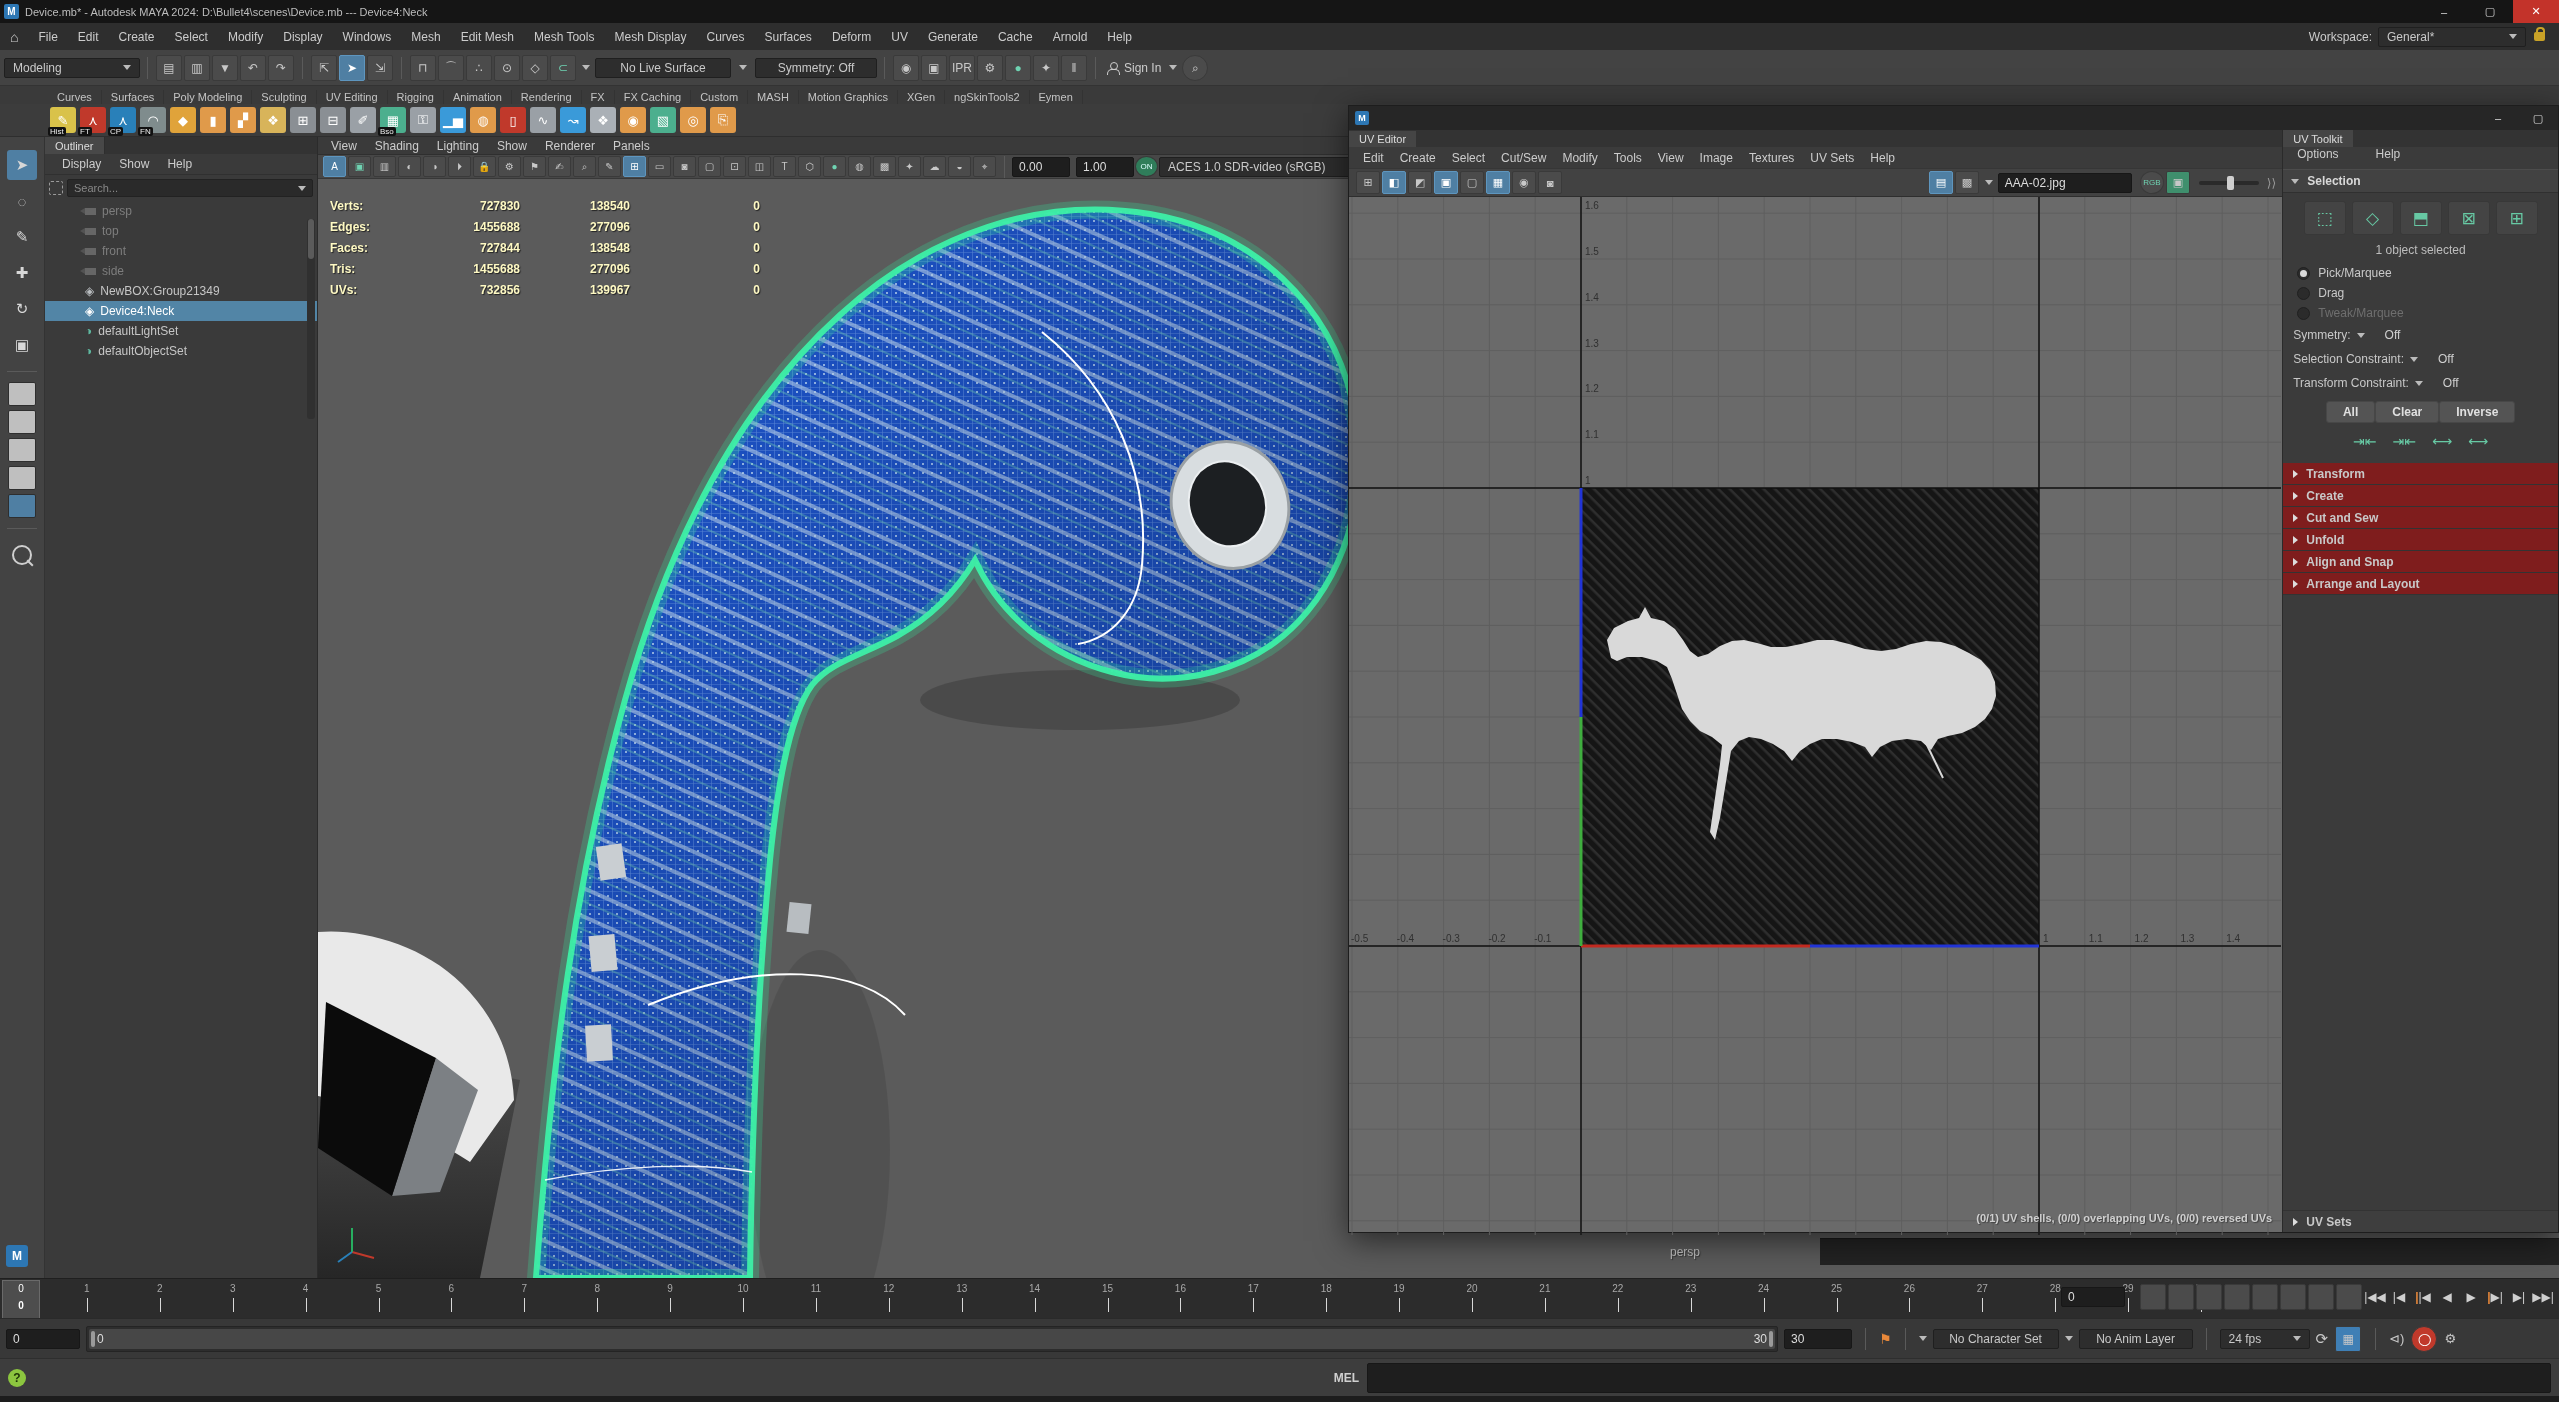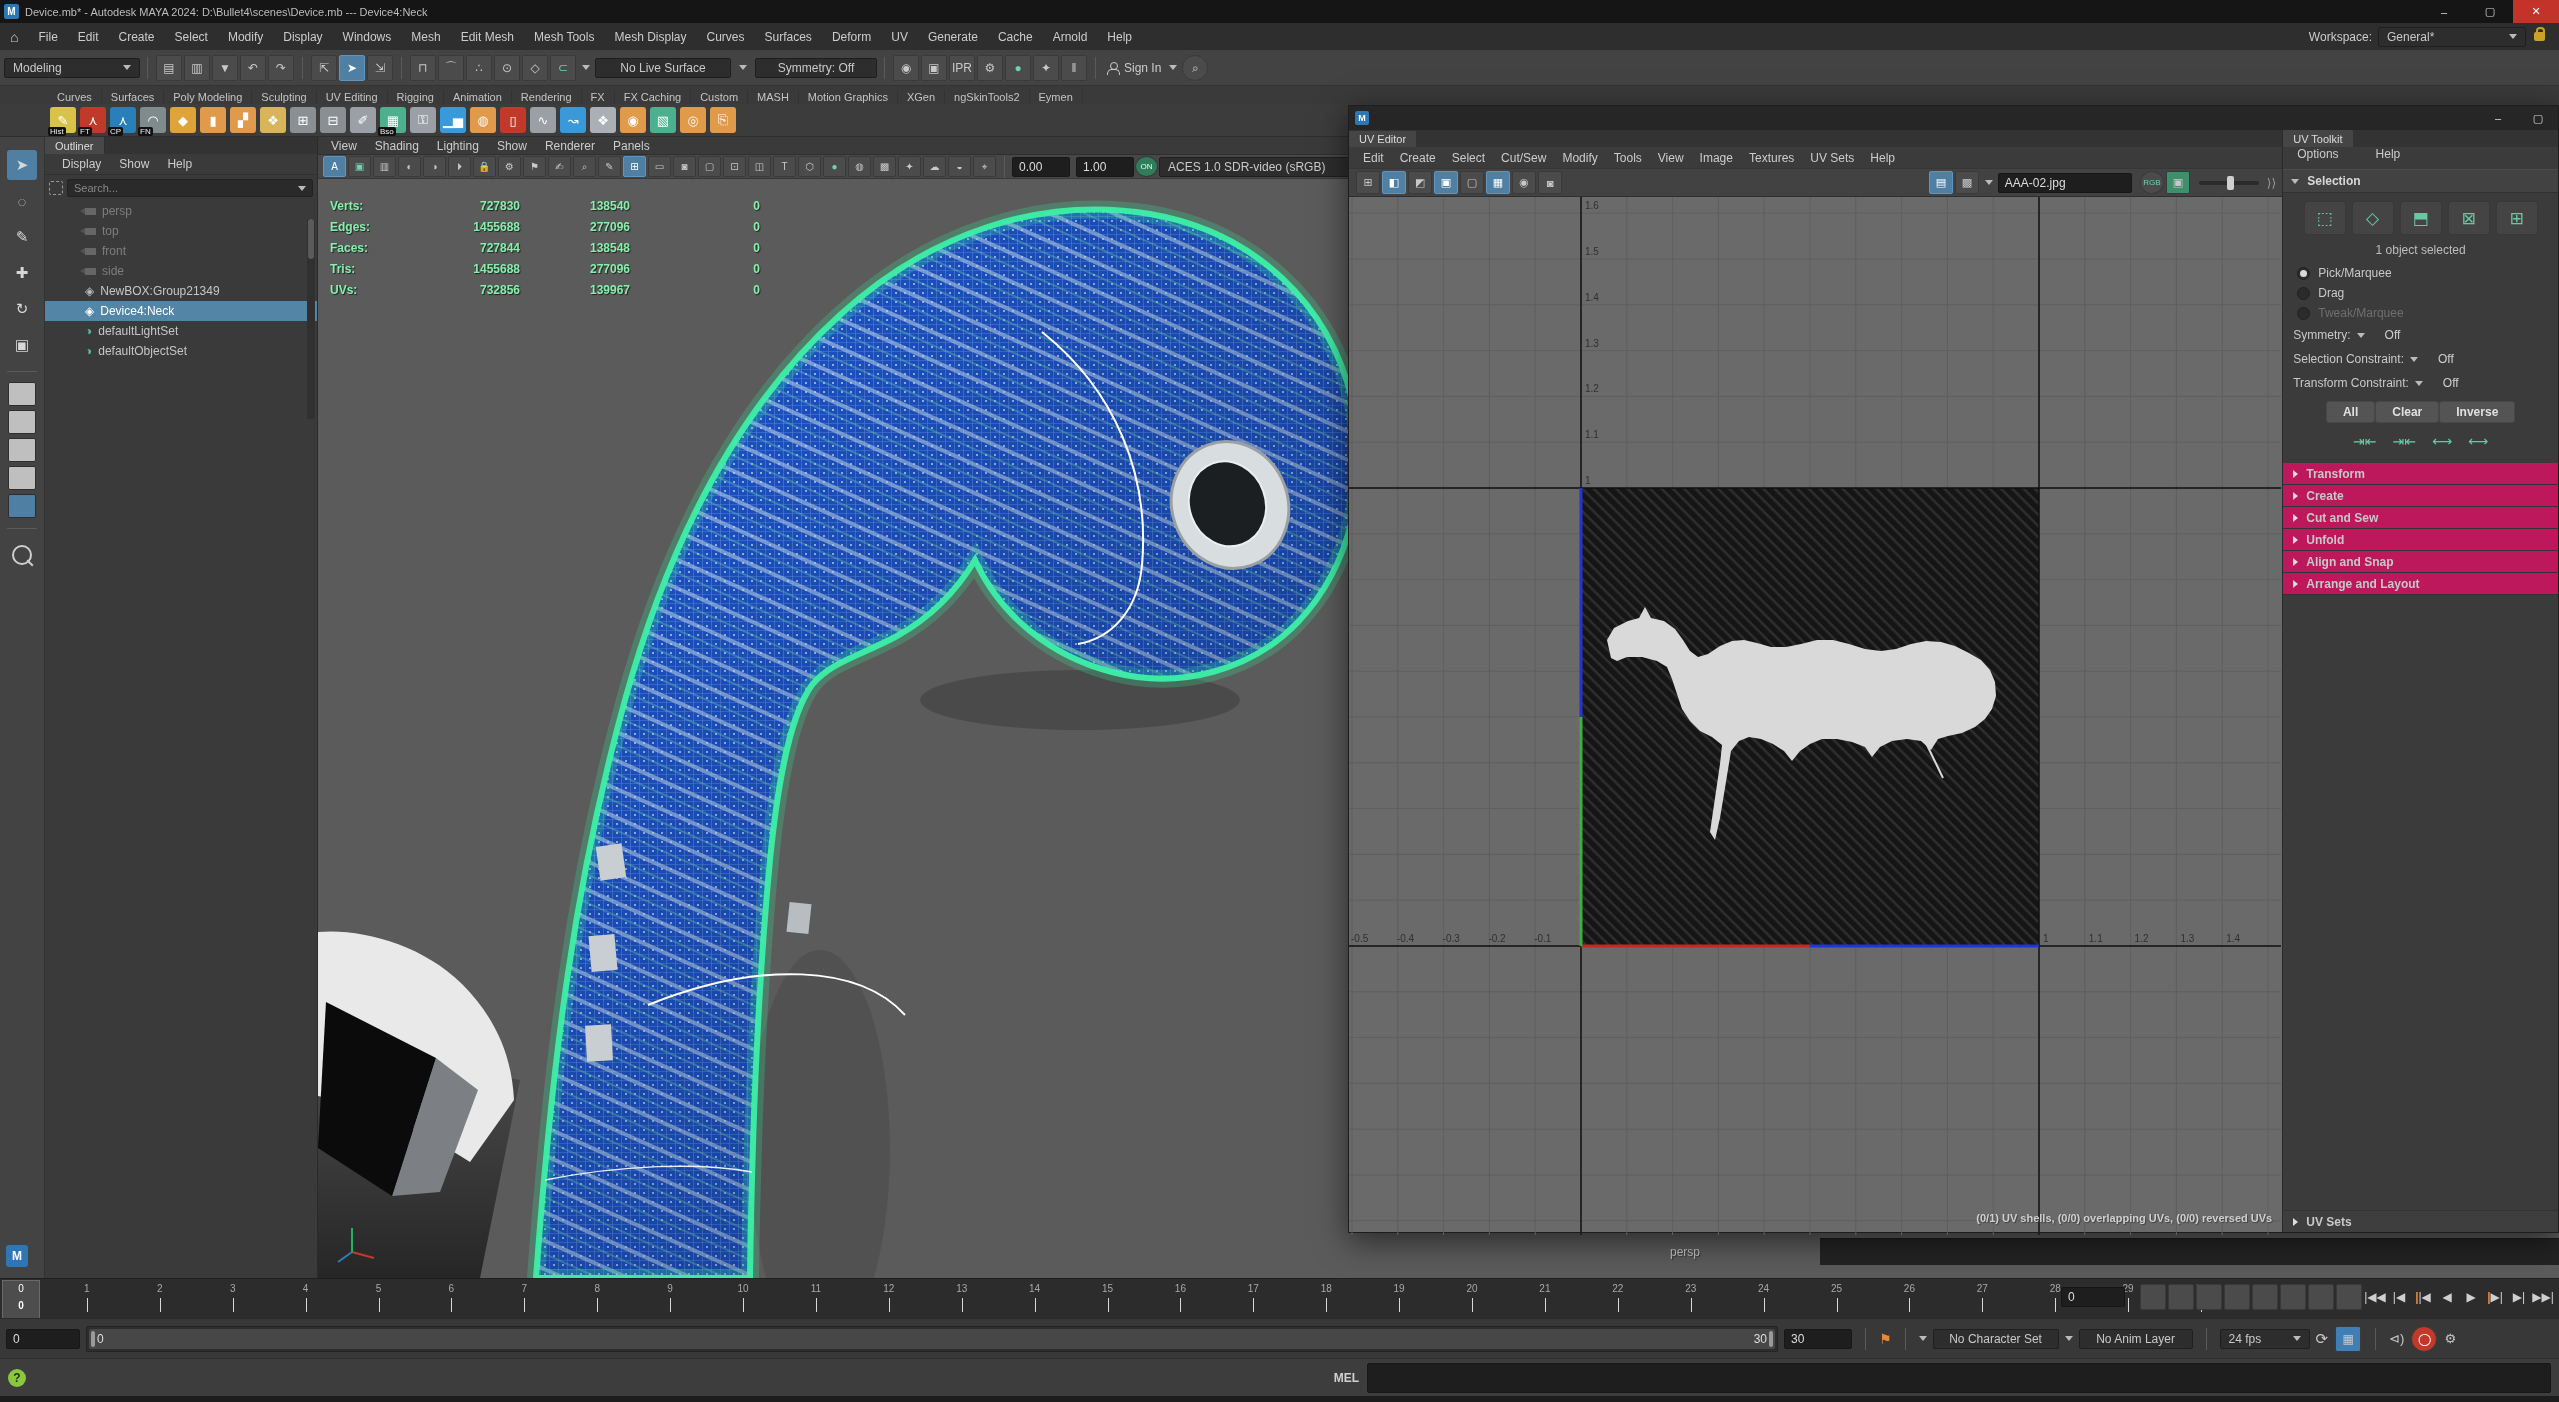--- a/index.html
+++ b/index.html
@@ -56,21 +56,21 @@
   .cam::before{content:"";position:absolute;left:-5px;top:0;border-top:3.5px solid transparent;border-bottom:3.5px solid transparent;border-right:5px solid #8a8a8a;}
   .orow.dim .cam,.orow.dim .cam::before{opacity:.55;}
   .oscroll{position:absolute;right:2px;top:82px;width:8px;height:200px;background:#303030;border-radius:3px;}
   .oscroll::before{content:"";position:absolute;top:0;left:1px;width:6px;height:40px;background:#5b5b5b;border-radius:3px;}
   
   #viewport{left:318px;top:137px;width:2241px;height:1141px;background:#5b5b5b;overflow:hidden;}
   #vpMenus{position:absolute;left:0;top:0;width:100%;height:18px;background:#3a3a3a;display:flex;align-items:center;padding-left:4px;box-sizing:border-box;border-bottom:1px solid #2f2f2f;}
   #vpMenus .menu{padding:0 9px;font-size:12px;}
   #vpTools{position:absolute;left:0;top:18px;width:100%;height:24px;background:#474747;display:flex;align-items:center;padding-left:4px;box-sizing:border-box;border-bottom:1px solid #383838;}
   #vpTools .ibox{width:21px;height:19px;font-size:10px;}
-  #hud{position:absolute;left:12px;top:58px;color:#86efac;font-size:12px;font-weight:bold;text-shadow:1px 1px 1px #222;}
+  #hud{position:absolute;left:12px;top:58px;color:#fef9c3;font-size:12px;font-weight:bold;text-shadow:1px 1px 1px #222;}
   #hud .srow{display:flex;height:21px;align-items:center;}
   #hud .c0{width:90px;}
   #hud .c1{width:100px;text-align:right;}
   #hud .c2{width:110px;text-align:right;}
   #hud .c3{width:130px;text-align:right;}
   #perspLabel{position:absolute;left:1352px;top:1108px;color:#c2c2c2;font-size:12px;text-shadow:1px 1px 1px #333;}
   
   #uvwin{left:1348px;top:105px;width:1211px;height:1128px;background:#3b3b3b;border:1px solid #1d1d1d;box-shadow:0 8px 30px rgba(0,0,0,.55);box-sizing:border-box;display:flex;flex-direction:column;}
   #uvTitle{height:24px;background:#262626;display:flex;align-items:center;flex:none;}
   #uvTitle .mlogo{width:14px;height:14px;background:#2d77b4;border-radius:2px;color:#fff;font-size:9px;font-weight:bold;display:flex;align-items:center;justify-content:center;margin-left:6px;}
@@ -97,21 +97,21 @@
   #tkObj{text-align:center;color:#bdbdbd;padding:4px 0 6px;flex:none;}
   .radio{display:flex;align-items:center;gap:8px;padding:3px 0 3px 14px;color:#c9c9c9;}
   .rdot{width:11px;height:11px;border-radius:50%;background:#2b2b2b;border:1px solid #202020;position:relative;}
   .radio.sel .rdot::after{content:"";position:absolute;left:2px;top:2px;width:7px;height:7px;border-radius:50%;background:#d8d8d8;}
   .radio.dim{color:#6f6f6f;}
   .tkrow{display:flex;align-items:center;padding:5px 8px 5px 10px;color:#c9c9c9;gap:6px;}
   .tkrow .val{color:#cfcfcf;margin-left:14px;}
   .tkbtns{display:flex;justify-content:center;padding:6px 0;}
   .tkbtn{background:#545454;border:1px solid #474747;border-radius:3px;color:#e0e0e0;padding:3px 16px;font-weight:bold;}
   #tkDist{display:flex;justify-content:center;gap:16px;padding:4px 0 8px;color:#67c9a4;font-size:14px;}
-  .tksec{height:21px;display:flex;align-items:center;gap:8px;padding-left:10px;background:#be185d;border-bottom:1px solid #333;color:#c8c8c8;font-weight:bold;flex:none;}
+  .tksec{height:21px;display:flex;align-items:center;gap:8px;padding-left:10px;background:#7f1d1d;border-bottom:1px solid #333;color:#c8c8c8;font-weight:bold;flex:none;}
   .tksec.sub{padding-left:18px;background:#3c3c3c;}
   #tkUVSets{position:absolute;left:0;bottom:0;width:100%;height:22px;background:#3e3e3e;border-top:1px solid #333;display:flex;align-items:center;gap:8px;padding-left:10px;box-sizing:border-box;font-weight:bold;color:#c8c8c8;}
   #darkstrip{left:1820px;top:1238px;width:739px;height:26px;background:#232323;border-top:1px solid #1a1a1a;}
   
   #timeSlider{left:0;top:1278px;width:2559px;height:40px;background:#2c2c2c;border-top:1px solid #1f1f1f;box-sizing:border-box;}
   #frameTicks{position:absolute;left:0;top:0;width:2273px;height:40px;overflow:hidden;}
   .frame-tick{position:absolute;top:4px;width:30px;margin-left:-15px;text-align:center;color:#a8a8a8;font-size:10px;}
   .frame-tick::after{content:"";position:absolute;left:15px;top:15px;width:1px;height:14px;background:#d8d8d8;}
   #curFrame{position:absolute;left:2px;top:1px;width:36px;height:37px;background:#4d4d4d;border:1px solid #6a6a6a;color:#fff;font-size:10px;text-align:center;}
   #playback{position:absolute;right:4px;top:5px;display:flex;align-items:center;gap:4px;}

